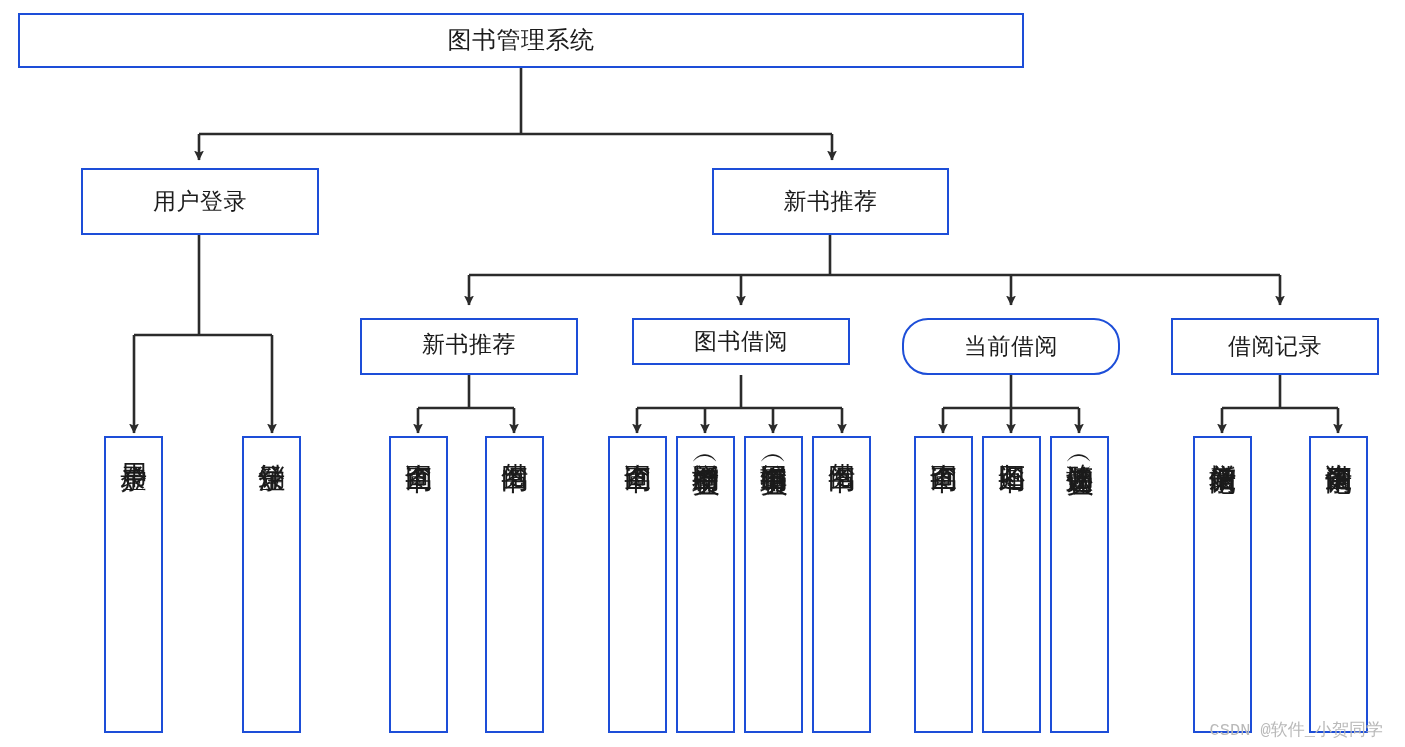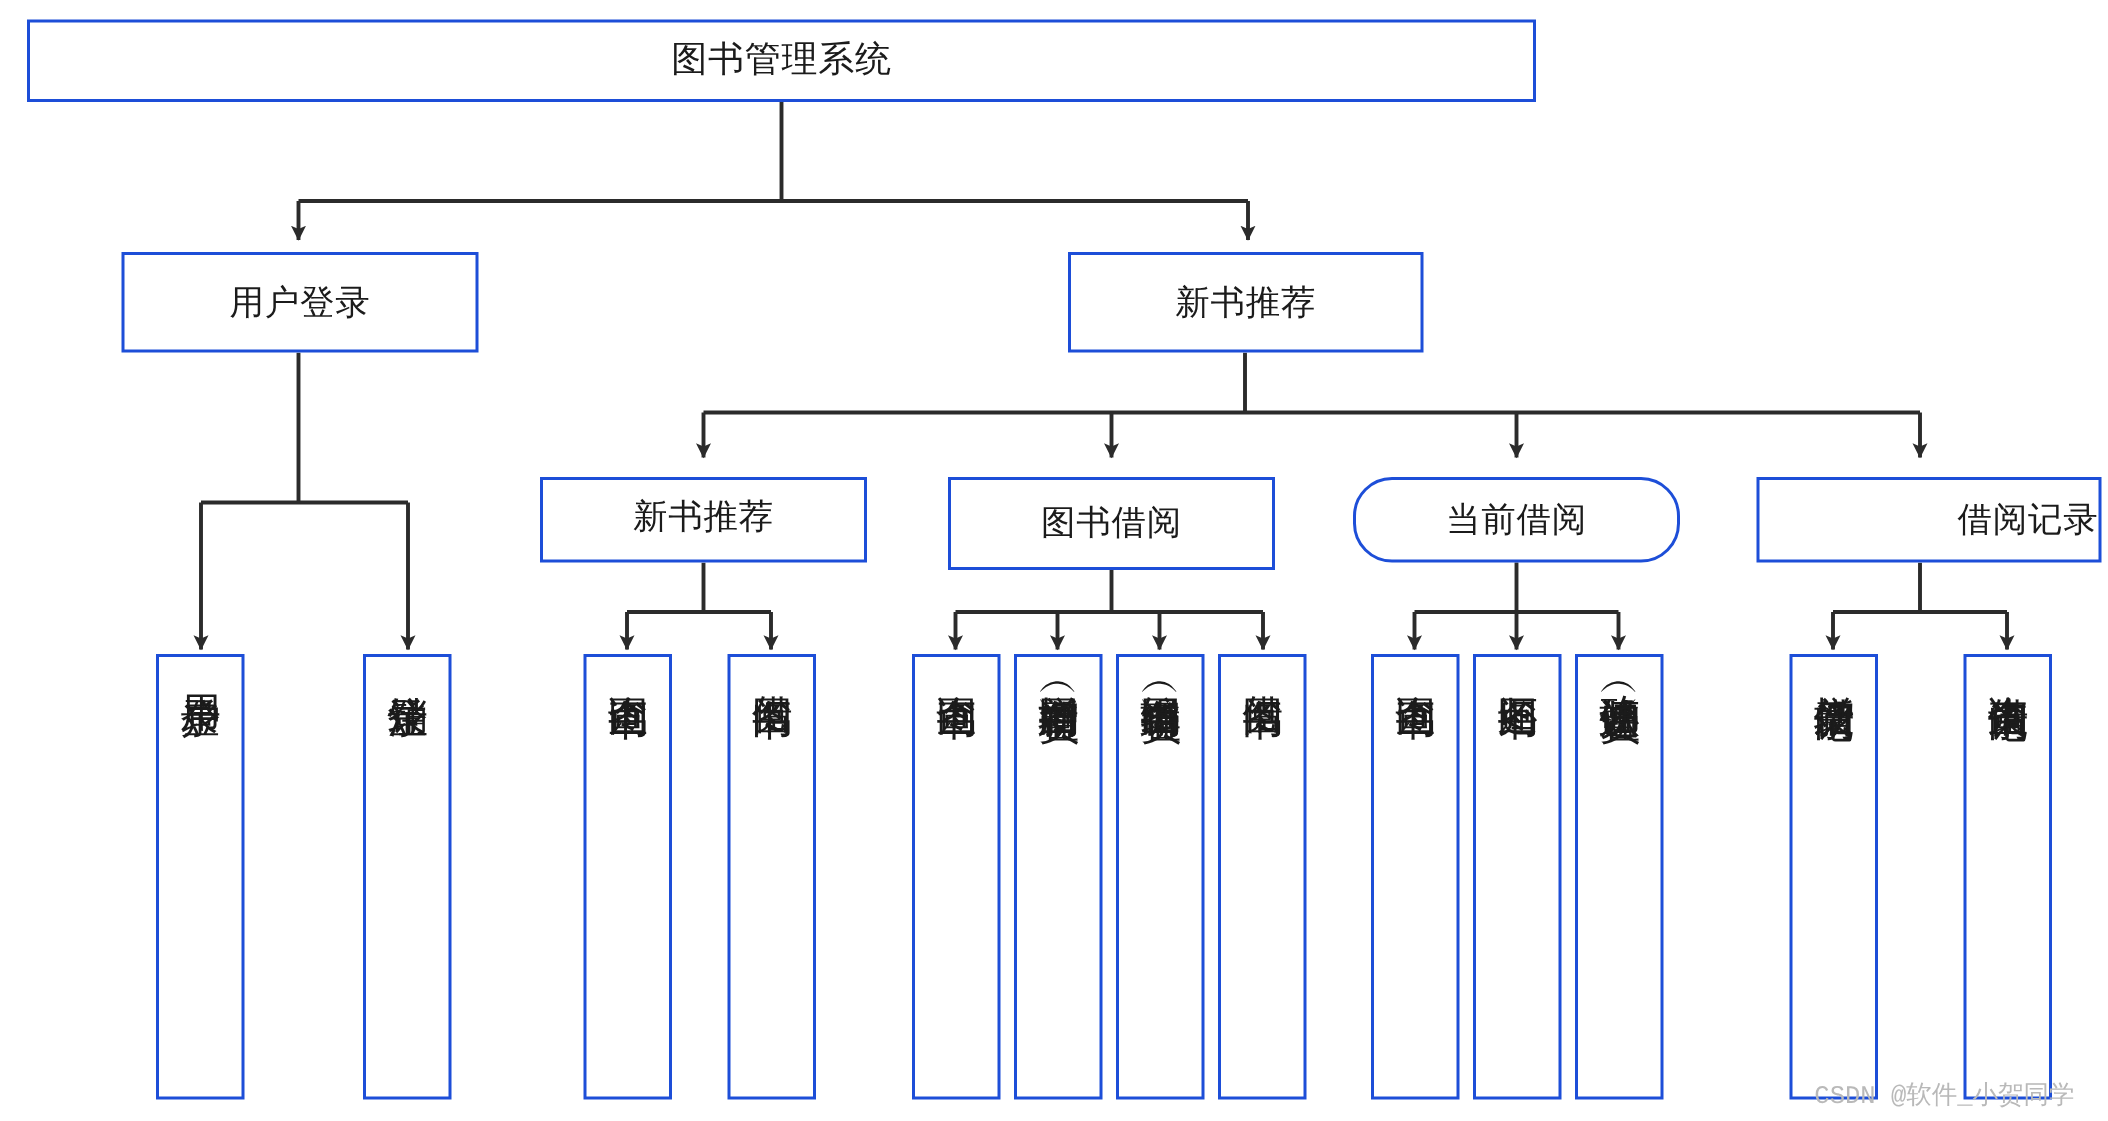--- a/index.html
+++ b/index.html
@@ -129,27 +129,27 @@
   <div class="node horiz" style="left:81px; top:168px; width:238px; height:67px;">
     <span class="label">用户登录</span>
   </div>
   <div class="node horiz" style="left:712px; top:168px; width:237px; height:67px;">
     <span class="label">新书推荐</span>
   </div>
 
   <div class="node horiz" style="left:360px; top:318px; width:218px; height:57px;font-family:Liberation Mono, monospace;">
     <span class="label">新书推荐</span>
   </div>
-  <div class="node horiz" style="left:632px; top:318px; width:218px; height:62px;">
+  <div class="node horiz" style="left:632px; top:318px; width:218px; height:47px;">
     <span class="label">图书借阅</span>
   </div>
   <div class="node horiz" style="left:902px; top:318px; width:218px; height:57px;border-radius:26px;">
     <span class="label">当前借阅</span>
   </div>
-  <div class="node horiz" style="left:1171px; top:318px; width:230px; height:57px;justify-content:flex-end;">
+  <div class="node horiz" style="left:1171px; top:318px; width:208px; height:57px;">
     <span class="label">借阅记录</span>
   </div>
 
   <div class="node vert" style="left:104px; top:436px; width:59px; height:297px;">
     <span class="label">用户登录</span>
   </div>
   <div class="node vert" style="left:242px; top:436px; width:59px; height:297px;">
     <span class="label">注销登录</span>
   </div>
 

